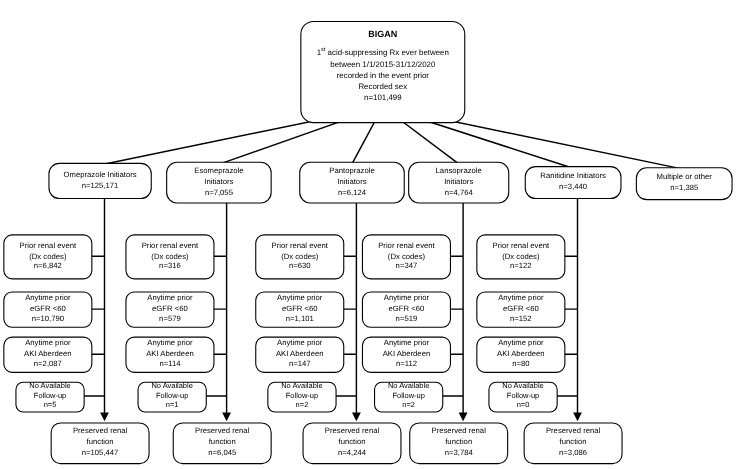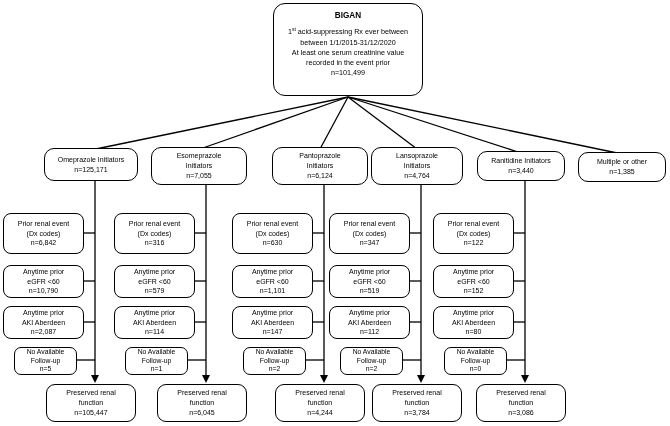--- a/index.html
+++ b/index.html
@@ -69,26 +69,26 @@
     </g>
     <g fill="#000" stroke="none">
       <polygon points="91,375 99,375 95,383"></polygon>
       <polygon points="202,375 210,375 206,383"></polygon>
       <polygon points="320,375 328,375 324,383"></polygon>
       <polygon points="417,375 425,375 421,383"></polygon>
       <polygon points="521,375 529,375 525,383"></polygon>
     </g>
   </svg>
 
-  <div class="box root-box" style="left:273px;top:3px;width:150px;height:93px">
+  <div class="box root-box" style="left:273px;top:19px;width:150px;height:93px">
     <div class="ln root-title">BIGAN</div>
     <div class="ln"><span>1</span><sup>st</sup><span> acid-suppressing Rx ever between</span></div>
     <div class="ln">between 1/1/2015-31/12/2020</div>
-    <div class="ln">At least one serum creatinine value</div>
     <div class="ln">recorded in the event prior</div>
+    <div class="ln">Recorded sex</div>
     <div class="ln">n=101,499</div>
   </div>
 
   <div class="box init-box" style="left:44px;top:148px;width:94px;height:33px">
       <div class="ln">Omeprazole Initiators</div>
       <div class="ln">n=125,171</div>
     </div>
   <div class="box init-box" style="left:151px;top:147px;width:96px;height:38px">
       <div class="ln">Esomeprazole</div>
       <div class="ln">Initiators</div>

